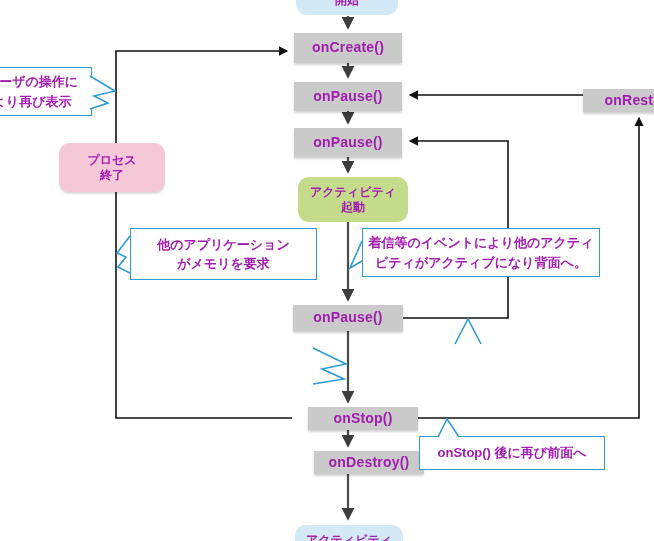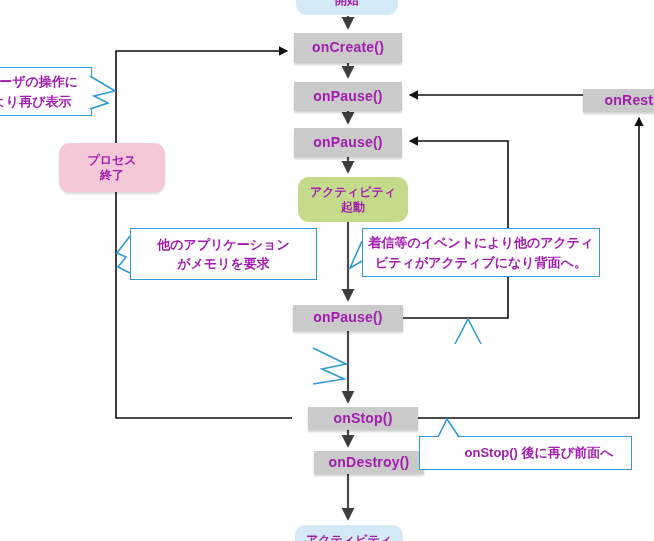--- a/index.html
+++ b/index.html
@@ -85,21 +85,21 @@
 より再び表示</div>
 
   <div class="callout" style="left:130px;top:228px;width:185px;height:50px;">他のアプリケーション
 がメモリを要求</div>
 
   <div class="callout" style="left:362px;top:228px;width:236px;height:47px;">着信等のイベントにより他のアクティ
 ビティがアクティブになり背面へ。</div>
 
 
 
-  <div class="callout" style="left:419px;top:436px;width:184px;height:32px;padding-left:27px;">onStop() 後に再び前面へ</div>
+  <div class="callout" style="left:419px;top:436px;width:184px;height:32px;">onStop() 後に再び前面へ</div>
 
   <svg class="layer tails" viewBox="0 0 654 541">
     <g>
 
       <polygon points="90,76 115,91 94,96 108,103 90,109" fill="#ffffff"></polygon>
       <polyline points="90,76 115,91 94,96 108,103 90,109" fill="none" stroke="#2e9bd4" stroke-width="1.6"></polyline>
 
       <polygon points="130,236 117,253 126,257 118,267 130,273" fill="#ffffff"></polygon>
       <polyline points="130,236 117,253 126,257 118,267 130,273" fill="none" stroke="#2e9bd4" stroke-width="1.6"></polyline>
 

